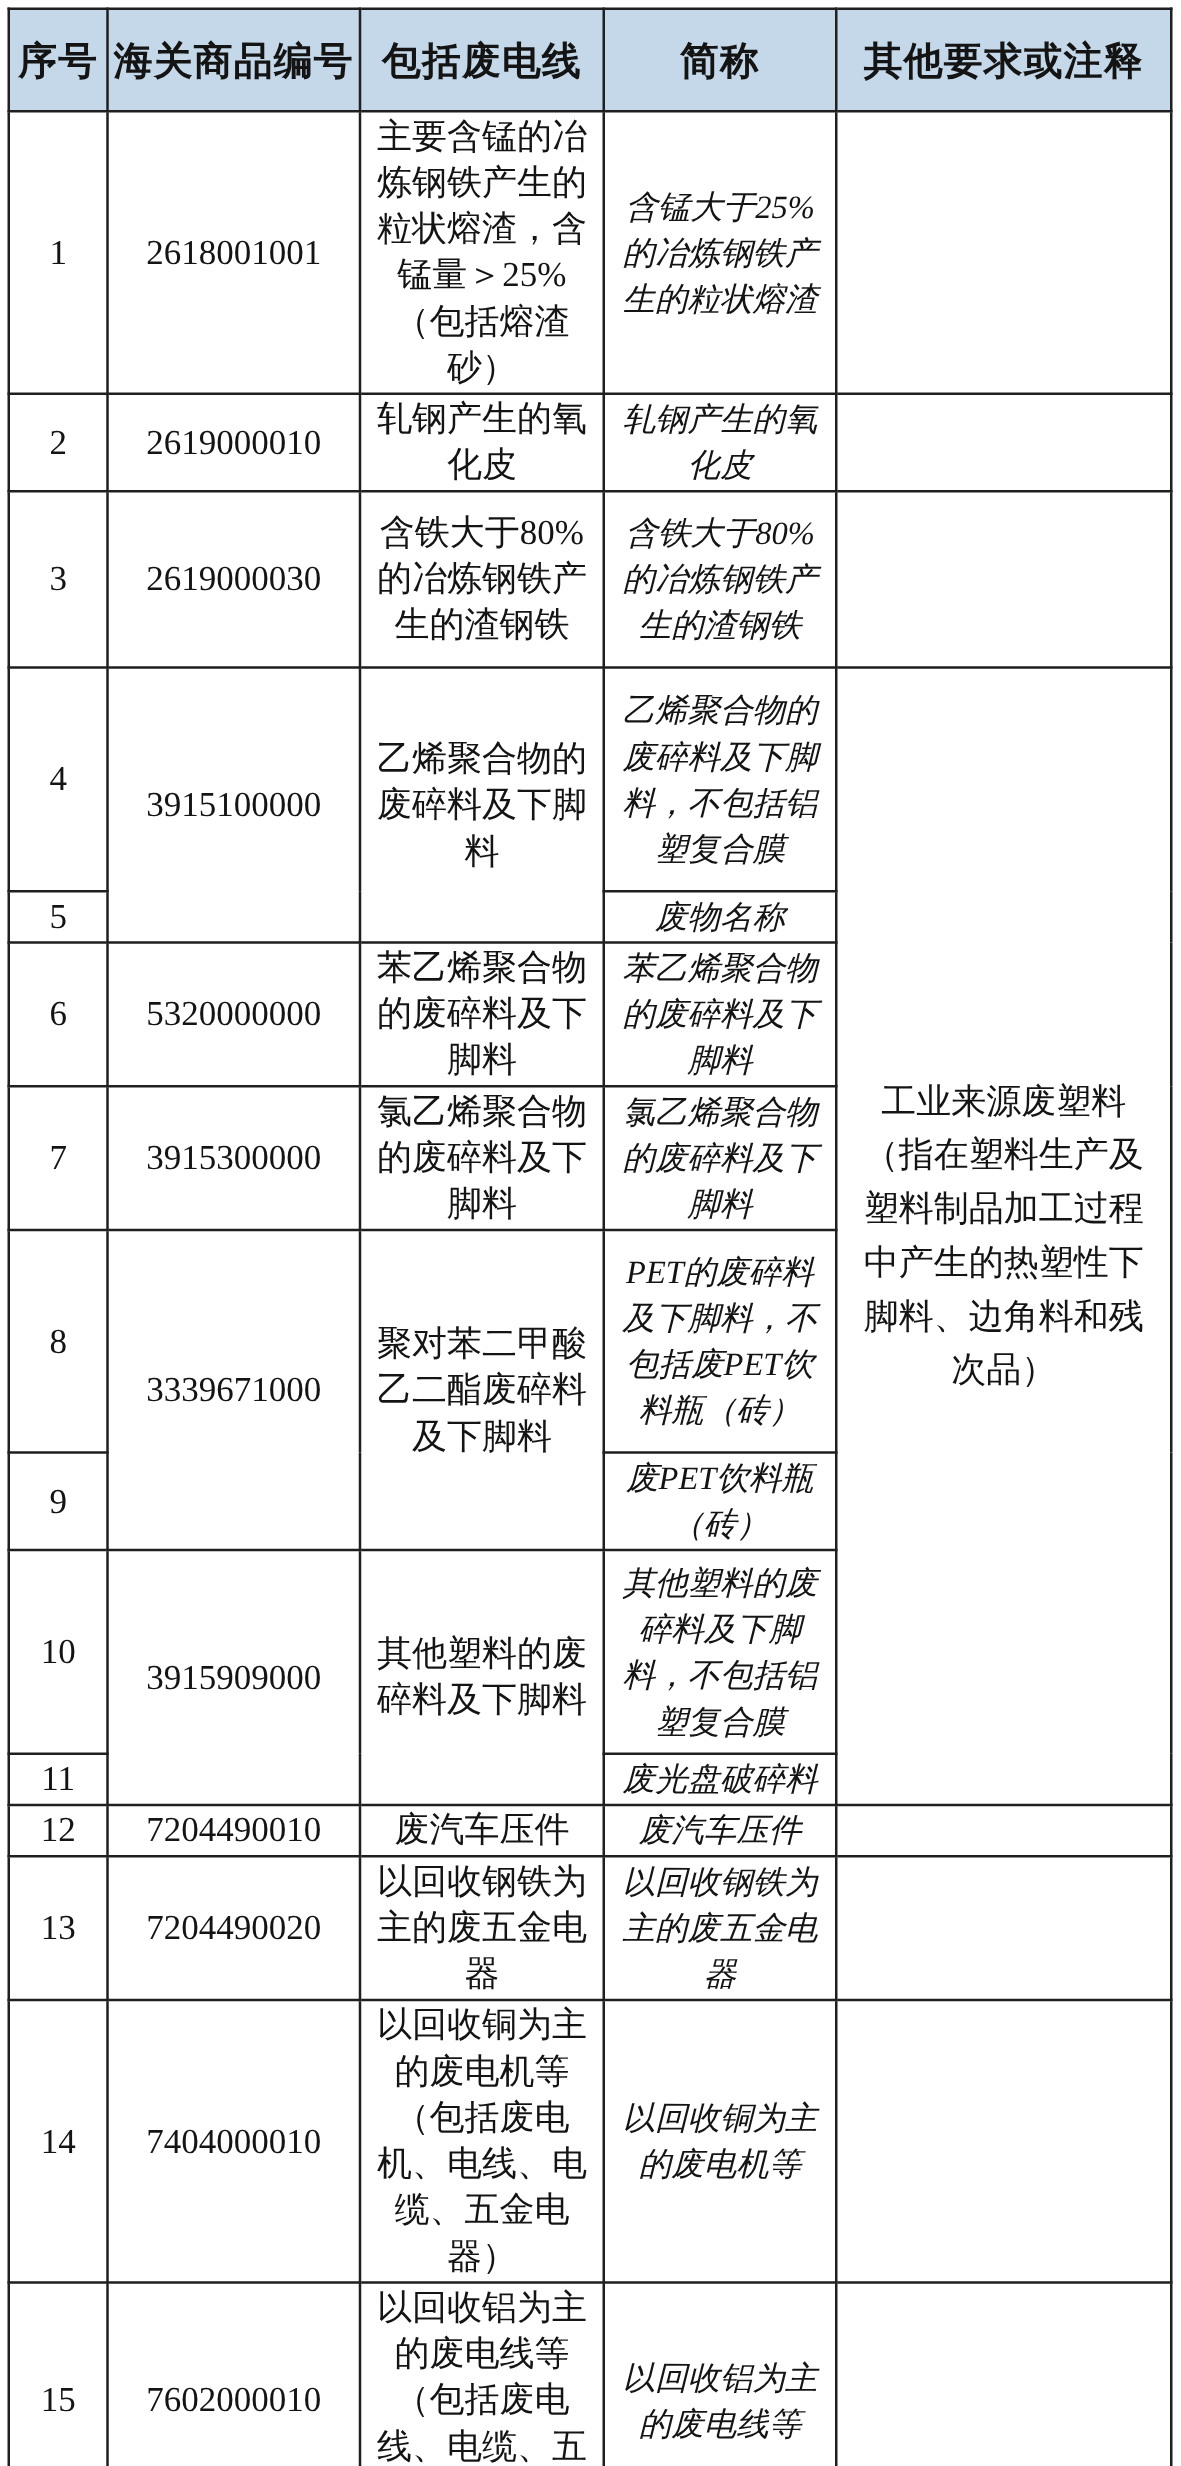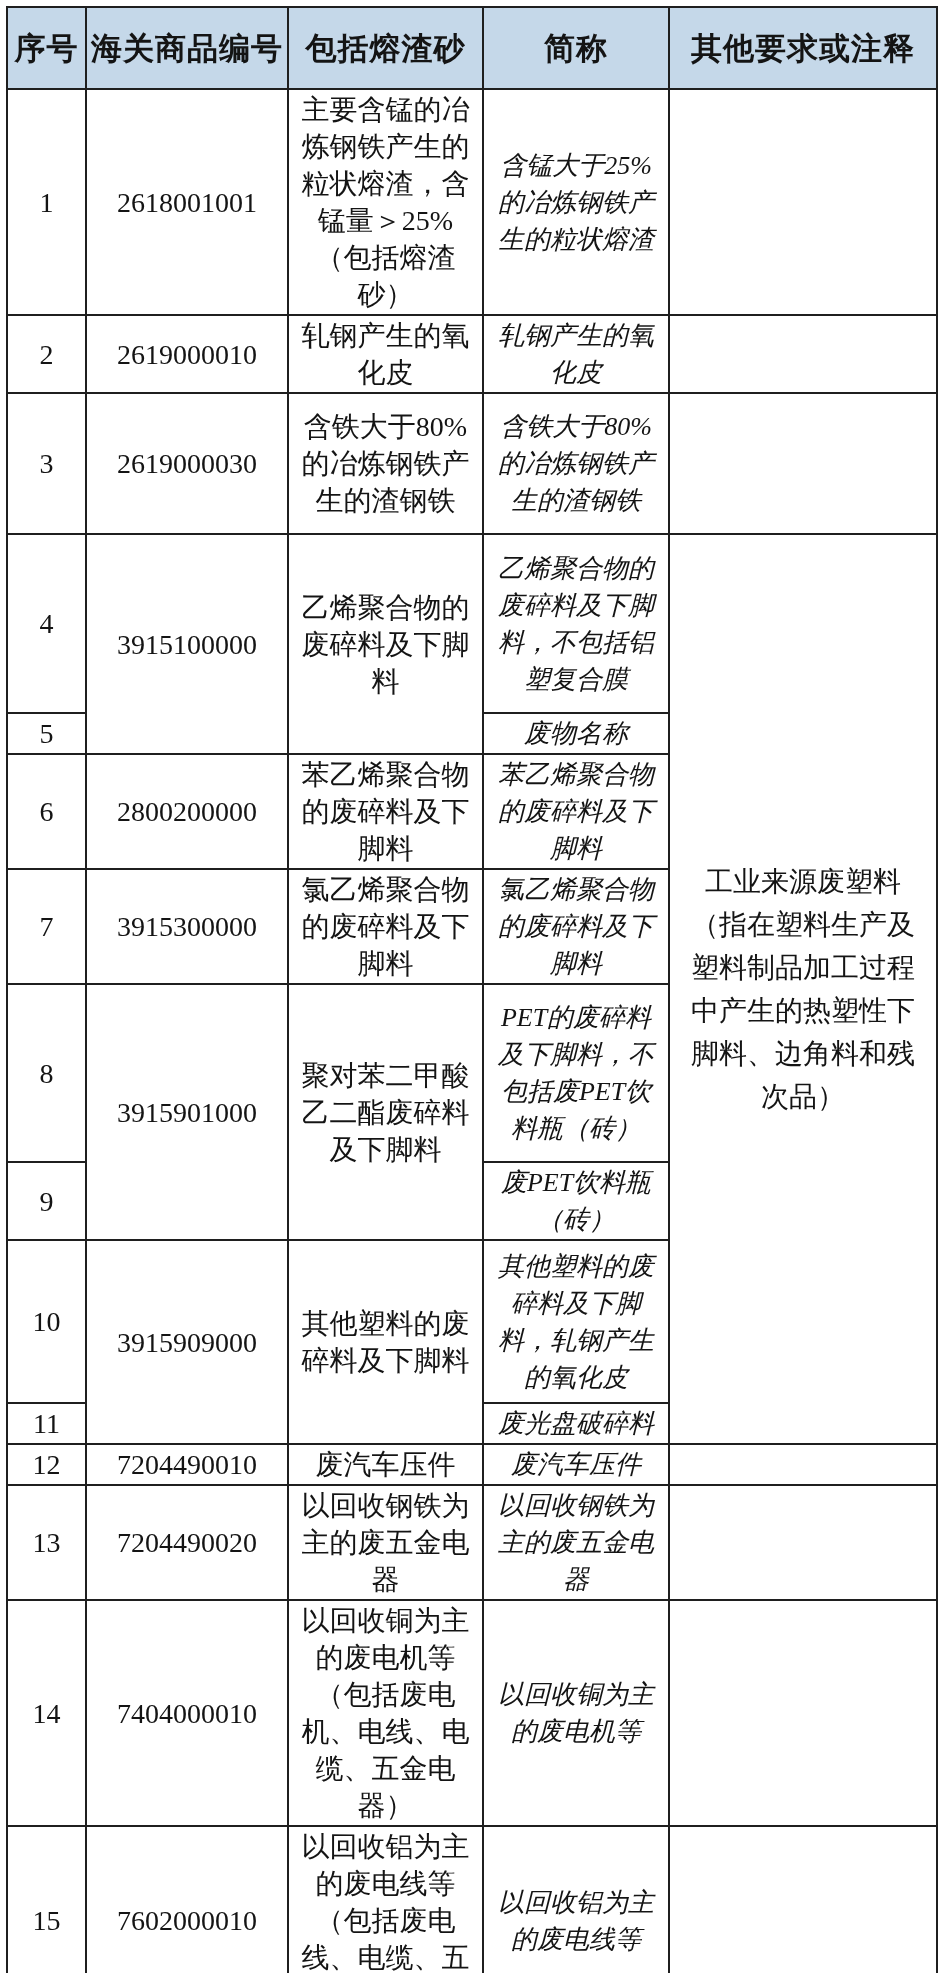--- a/index.html
+++ b/index.html
@@ -36,21 +36,21 @@
     <col class="c1">
       <col class="c2">
       <col class="c3">
       <col class="c4">
       <col class="c5">
   </colgroup>
   <thead data-name="table-header-row">
     <tr id="header-row">
         <th data-name="col-header-index">序号</th>
         <th data-name="col-header-hs-code">海关商品编号</th>
-        <th data-name="col-header-waste-name">包括熔渣砂</th>
+        <th data-name="col-header-waste-name">包括废电线</th>
         <th data-name="col-header-short-name">简称</th>
         <th data-name="col-header-notes">其他要求或注释</th>
       </tr>
   </thead>
   <tbody id="table-body">
       <tr data-name="table-row" style="height: 212px;">
         <td class="no" data-name="row-number-cell">1</td>
         <td class="code" data-name="hs-code-cell">2618001001</td>
         <td class="name" data-name="waste-name-cell">主要含锰的冶炼钢铁产生的粒状熔渣，含锰量＞25%（包括熔渣砂）</td>
         <td class="abbr" data-name="short-name-cell">含锰大于25%的冶炼钢铁产生的粒状熔渣</td>
@@ -76,45 +76,45 @@
         <td class="name" data-name="waste-name-cell" rowspan="2">乙烯聚合物的废碎料及下脚料</td>
         <td class="abbr" data-name="short-name-cell">乙烯聚合物的废碎料及下脚料，不包括铝塑复合膜</td>
         <td class="note" data-name="notes-cell" rowspan="8">工业来源废塑料（指在塑料生产及塑料制品加工过程中产生的热塑性下脚料、边角料和残次品）</td>
       </tr>
       <tr data-name="table-row" style="height: 28px;">
         <td class="no" data-name="row-number-cell">5</td>
         <td class="abbr" data-name="short-name-cell">废物名称</td>
       </tr>
       <tr data-name="table-row" style="height: 112px;">
         <td class="no" data-name="row-number-cell">6</td>
-        <td class="code" data-name="hs-code-cell">2800200000</td>
+        <td class="code" data-name="hs-code-cell">5320000000</td>
         <td class="name" data-name="waste-name-cell">苯乙烯聚合物的废碎料及下脚料</td>
         <td class="abbr" data-name="short-name-cell">苯乙烯聚合物的废碎料及下脚料</td>
       </tr>
       <tr data-name="table-row" style="height: 103px;">
         <td class="no" data-name="row-number-cell">7</td>
         <td class="code" data-name="hs-code-cell">3915300000</td>
         <td class="name" data-name="waste-name-cell">氯乙烯聚合物的废碎料及下脚料</td>
         <td class="abbr" data-name="short-name-cell">氯乙烯聚合物的废碎料及下脚料</td>
       </tr>
       <tr data-name="table-row" style="height: 178px;">
         <td class="no" data-name="row-number-cell">8</td>
-        <td class="code" data-name="hs-code-cell" rowspan="2">3915901000</td>
+        <td class="code" data-name="hs-code-cell" rowspan="2">3339671000</td>
         <td class="name" data-name="waste-name-cell" rowspan="2">聚对苯二甲酸乙二酯废碎料及下脚料</td>
         <td class="abbr" data-name="short-name-cell">PET的废碎料及下脚料，不包括废PET饮料瓶（砖）</td>
       </tr>
       <tr data-name="table-row" style="height: 69px;">
         <td class="no" data-name="row-number-cell">9</td>
         <td class="abbr" data-name="short-name-cell">废PET饮料瓶（砖）</td>
       </tr>
       <tr data-name="table-row" style="height: 163px;">
         <td class="no" data-name="row-number-cell">10</td>
         <td class="code" data-name="hs-code-cell" rowspan="2">3915909000</td>
         <td class="name" data-name="waste-name-cell" rowspan="2">其他塑料的废碎料及下脚料</td>
-        <td class="abbr" data-name="short-name-cell">其他塑料的废碎料及下脚料，轧钢产生的氧化皮</td>
+        <td class="abbr" data-name="short-name-cell">其他塑料的废碎料及下脚料，不包括铝塑复合膜</td>
       </tr>
       <tr data-name="table-row" style="height: 32px;">
         <td class="no" data-name="row-number-cell">11</td>
         <td class="abbr" data-name="short-name-cell">废光盘破碎料</td>
       </tr>
       <tr data-name="table-row" style="height: 38px;">
         <td class="no" data-name="row-number-cell">12</td>
         <td class="code" data-name="hs-code-cell">7204490010</td>
         <td class="name" data-name="waste-name-cell">废汽车压件</td>
         <td class="abbr" data-name="short-name-cell">废汽车压件</td>

